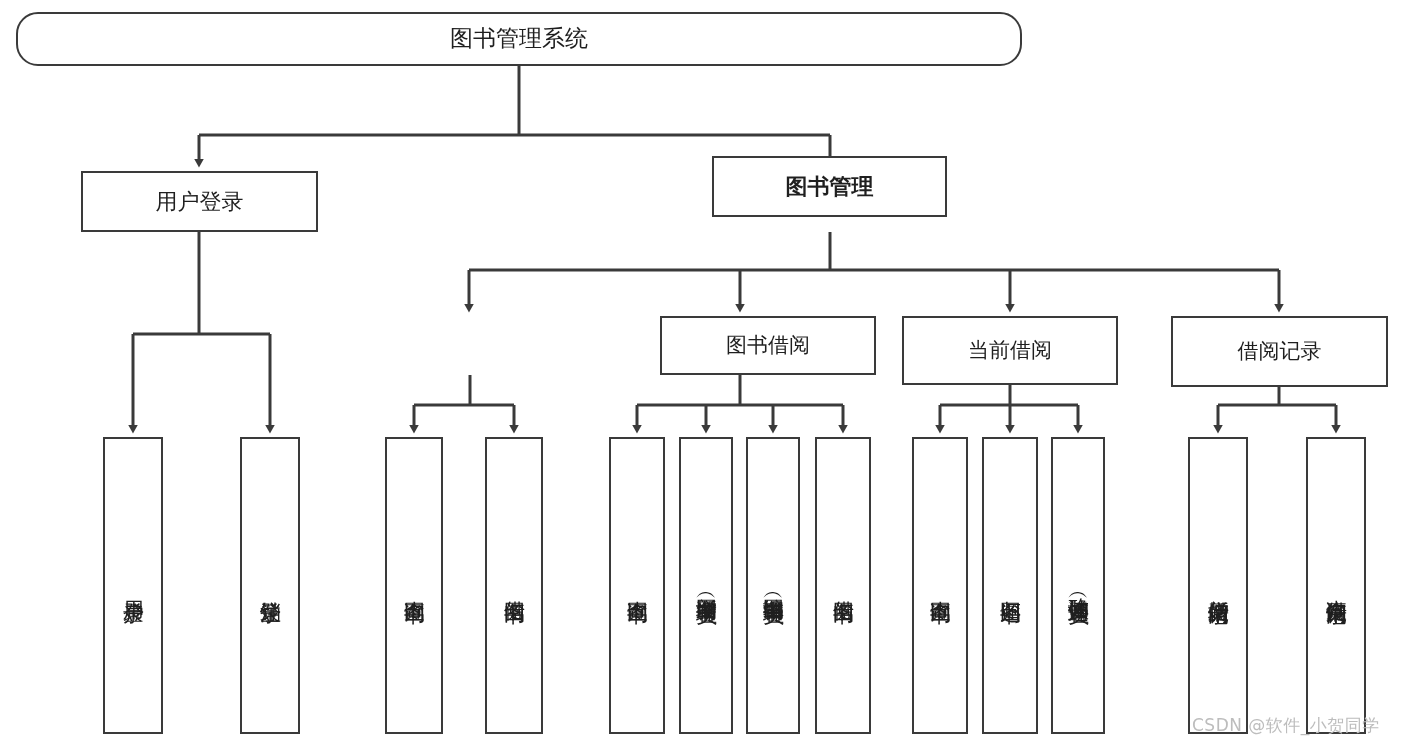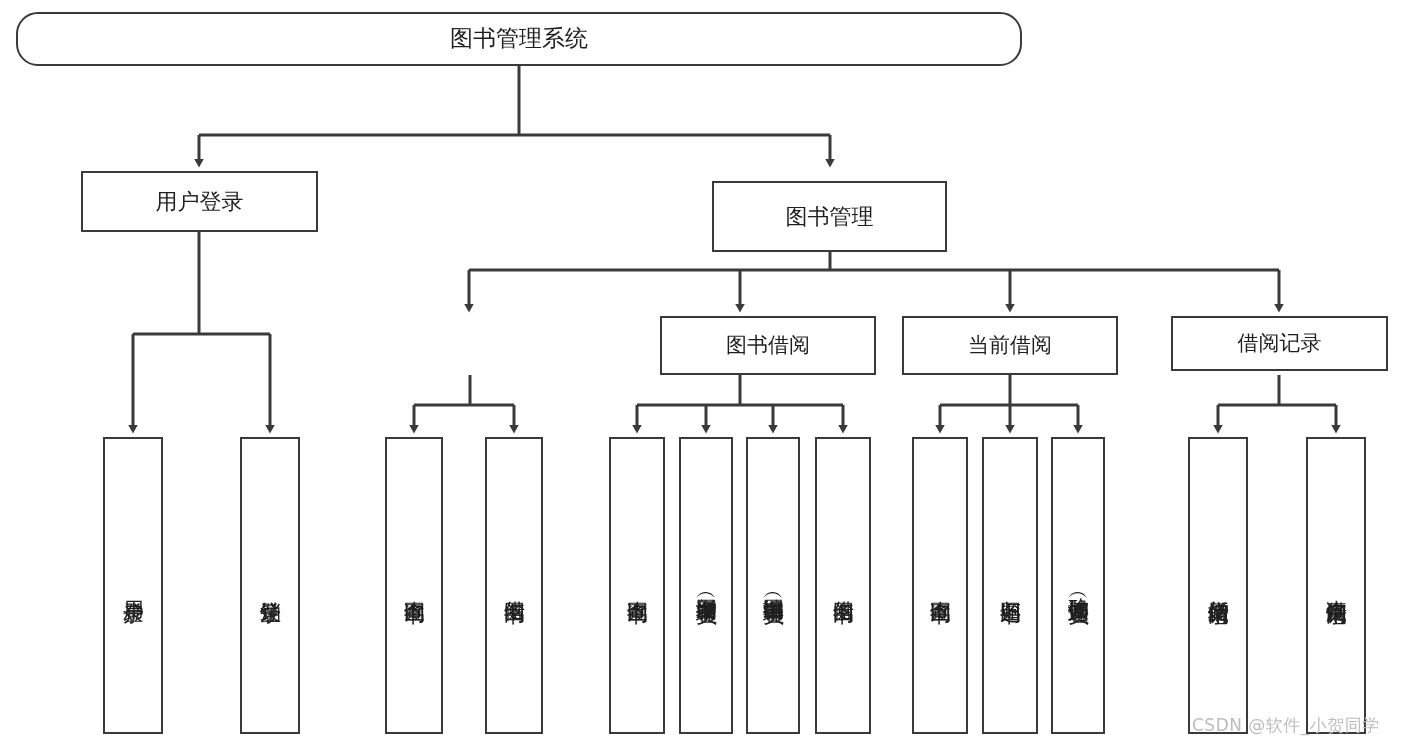--- a/index.html
+++ b/index.html
@@ -116,25 +116,25 @@
       <line x1="1279" y1="375" x2="1279" y2="405"></line>
       <line x1="1218" y1="405" x2="1336" y2="405"></line>
       <line x1="1218" y1="405" x2="1218" y2="426" marker-end="url(#arrowhead)"></line>
       <line x1="1336" y1="405" x2="1336" y2="426" marker-end="url(#arrowhead)"></line>
     </g>
   </svg>
 
   <div class="node root" style="left: 16px; top: 12px; width: 1006px; height: 54px;">图书管理系统</div>
 
   <div class="node level2" style="left: 81px; top: 171px; width: 237px; height: 61px;">用户登录</div>
-  <div class="node level2" style="left: 712px; top: 181px; width: 235px; height: 71px;">图书管理</div>
+  <div class="node level2" style="left: 712px; top: 156px; width: 235px; height: 61px; font-weight: bold;">图书管理</div>
 
   <div class="node level3" style="left: 660px; top: 316px; width: 216px; height: 59px;">图书借阅</div>
-  <div class="node level3" style="left: 902px; top: 316px; width: 216px; height: 59px;">当前借阅</div>
-  <div class="node level3" style="left: 1171px; top: 316px; width: 217px; height: 55px;">借阅记录</div>
+  <div class="node level3" style="left: 902px; top: 316px; width: 216px; height: 69px;">当前借阅</div>
+  <div class="node level3" style="left: 1171px; top: 316px; width: 217px; height: 71px;">借阅记录</div>
 
   <div class="node leaf" style="left: 103px; top: 437px; width: 60px; height: 297px;">用户登录</div>
   <div class="node leaf" style="left: 240px; top: 437px; width: 60px; height: 297px;">注销登录</div>
   <div class="node leaf" style="left: 385px; top: 437px; width: 58px; height: 297px;">查询图书</div>
   <div class="node leaf" style="left: 485px; top: 437px; width: 58px; height: 297px;">借阅图书</div>
   <div class="node leaf" style="left: 609px; top: 437px; width: 56px; height: 297px;">查询图书</div>
   <div class="node leaf" style="left: 679px; top: 437px; width: 54px; height: 297px;">新增图书（管理员）</div>
   <div class="node leaf" style="left: 746px; top: 437px; width: 54px; height: 297px;">编辑图书（管理员）</div>
   <div class="node leaf" style="left: 815px; top: 437px; width: 56px; height: 297px;">借阅图书</div>
   <div class="node leaf" style="left: 912px; top: 437px; width: 56px; height: 297px;">查询图书</div>

